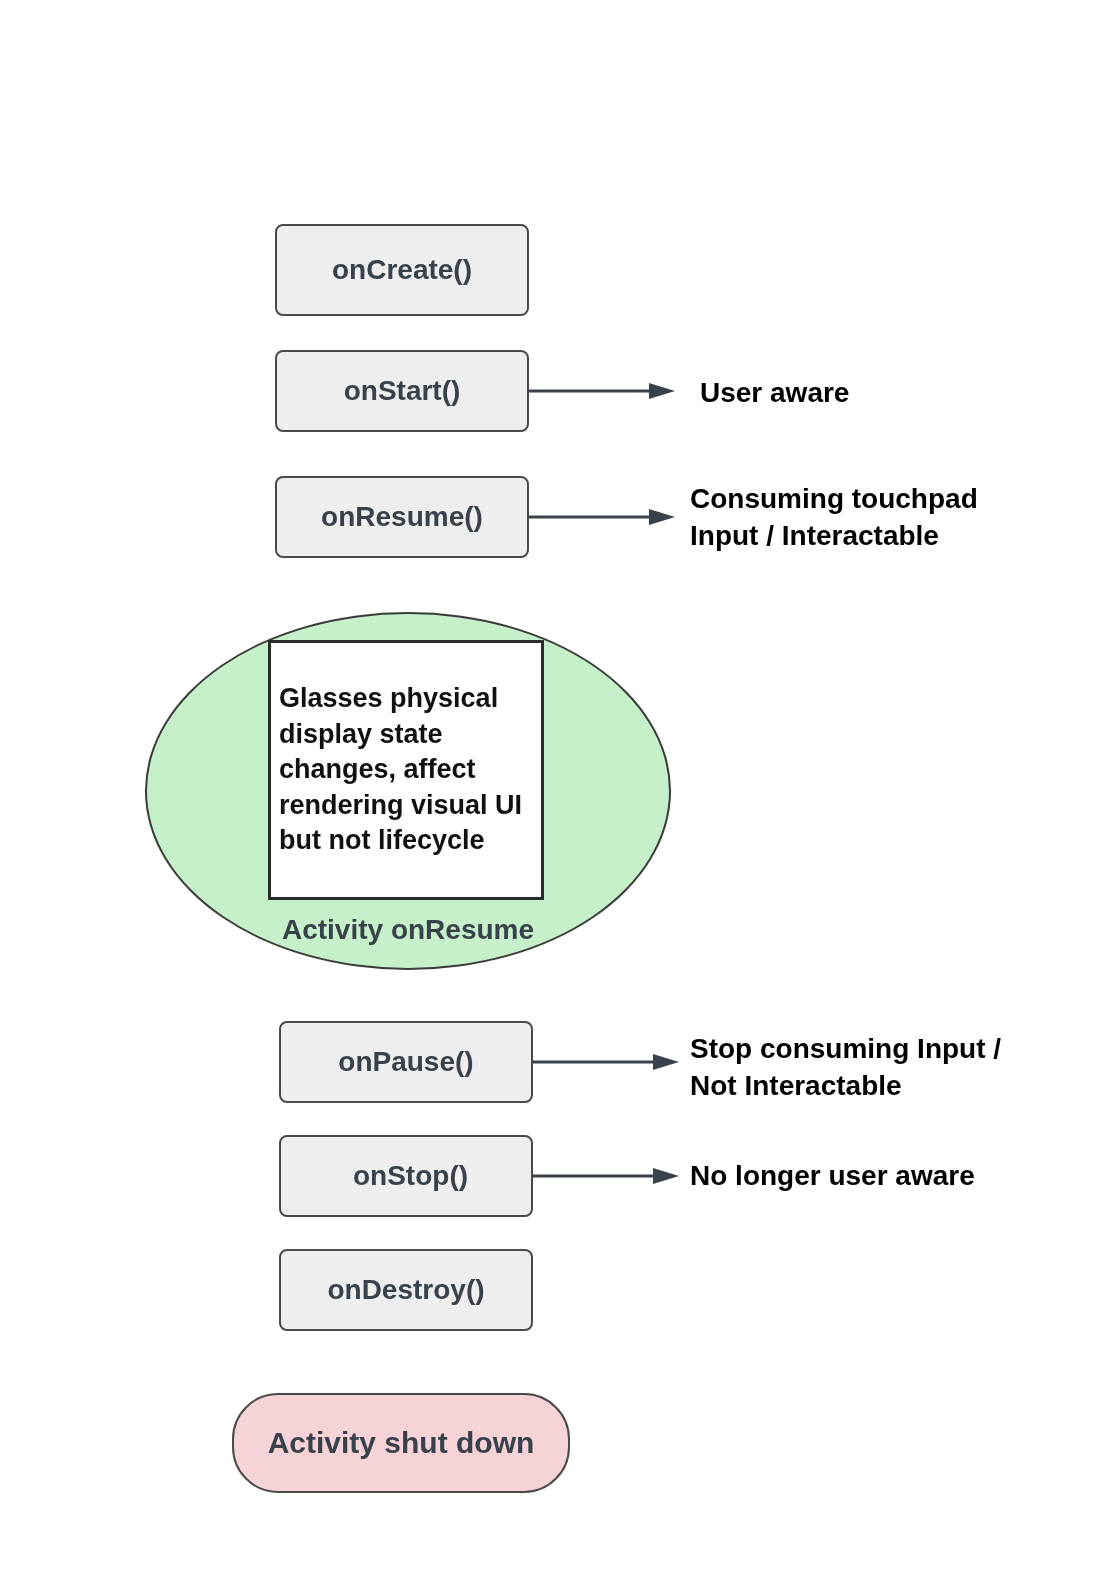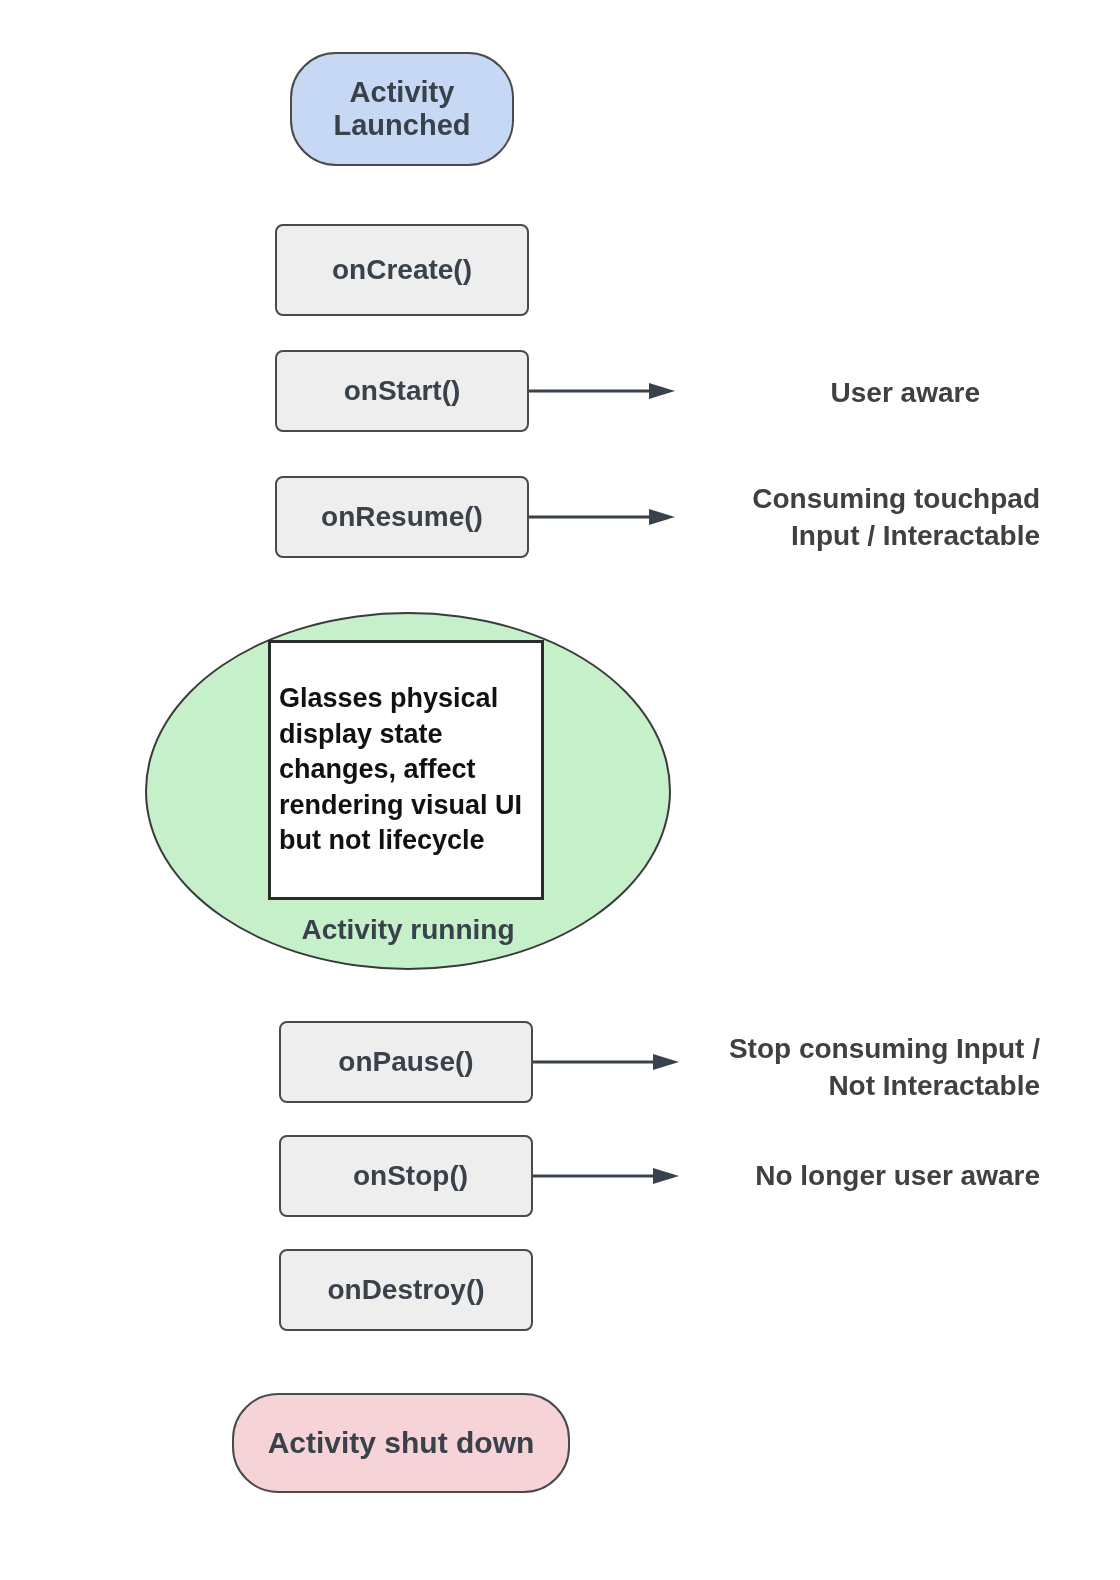--- a/index.html
+++ b/index.html
@@ -83,40 +83,37 @@
     color: #111111;
     line-height: 1.32;
     padding: 6px 8px;
   }
 
   
   .annotation {
     position: absolute;
     font-size: 28px;
     font-weight: bold;
-    color: #404040;
+    color: #000000;
     line-height: 1.33;
-    text-align: right;
+    text-align: left;
   }
 
   
   .arrow {
     position: absolute;
     height: 20px;
     display: block;
   }
 </style>
 </head>
 <body>
 
 <div id="canvas">
 
-  <div class="node pill start" style="left:290px; top:52px; width:224px; height:114px;">
-    <span>Activity Launched</span>
-  </div>
 
   <div class="node box" style="left:275px; top:224px; width:254px; height:92px;">
     <span>onCreate()</span>
   </div>
 
   <div class="node box" style="left:275px; top:350px; width:254px; height:82px;">
     <span>onStart()</span>
   </div>
 
   <svg class="arrow" style="left:529px; top:381px; width:150px; height:20px;" viewBox="0 0 150 20">
@@ -135,21 +132,21 @@
   <svg class="arrow" style="left:529px; top:507px; width:150px; height:20px;" viewBox="0 0 150 20">
     <line x1="0" y1="10" x2="120" y2="10" stroke="#39424b" stroke-width="3"></line>
     <polygon points="120,2 146,10 120,18" fill="#39424b"></polygon>
   </svg>
 
   <div class="annotation" style="left:690px; top:480px; width:350px;">
     <span>Consuming touchpad Input / Interactable</span>
   </div>
 
   <div class="ellipse" style="left:145px; top:612px; width:526px; height:358px;">
-    <div class="ellipse-label" style="bottom:22px;">Activity running</div>
+    <div class="ellipse-label" style="bottom:22px;">Activity onResume</div>
   </div>
 
   <div class="inner-box" style="left:268px; top:640px; width:276px; height:260px;">
     <span>Glasses physical display state changes, affect rendering visual UI but not lifecycle</span>
   </div>
 
   <div class="node box" style="left:279px; top:1021px; width:254px; height:82px;">
     <span>onPause()</span>
   </div>
 

